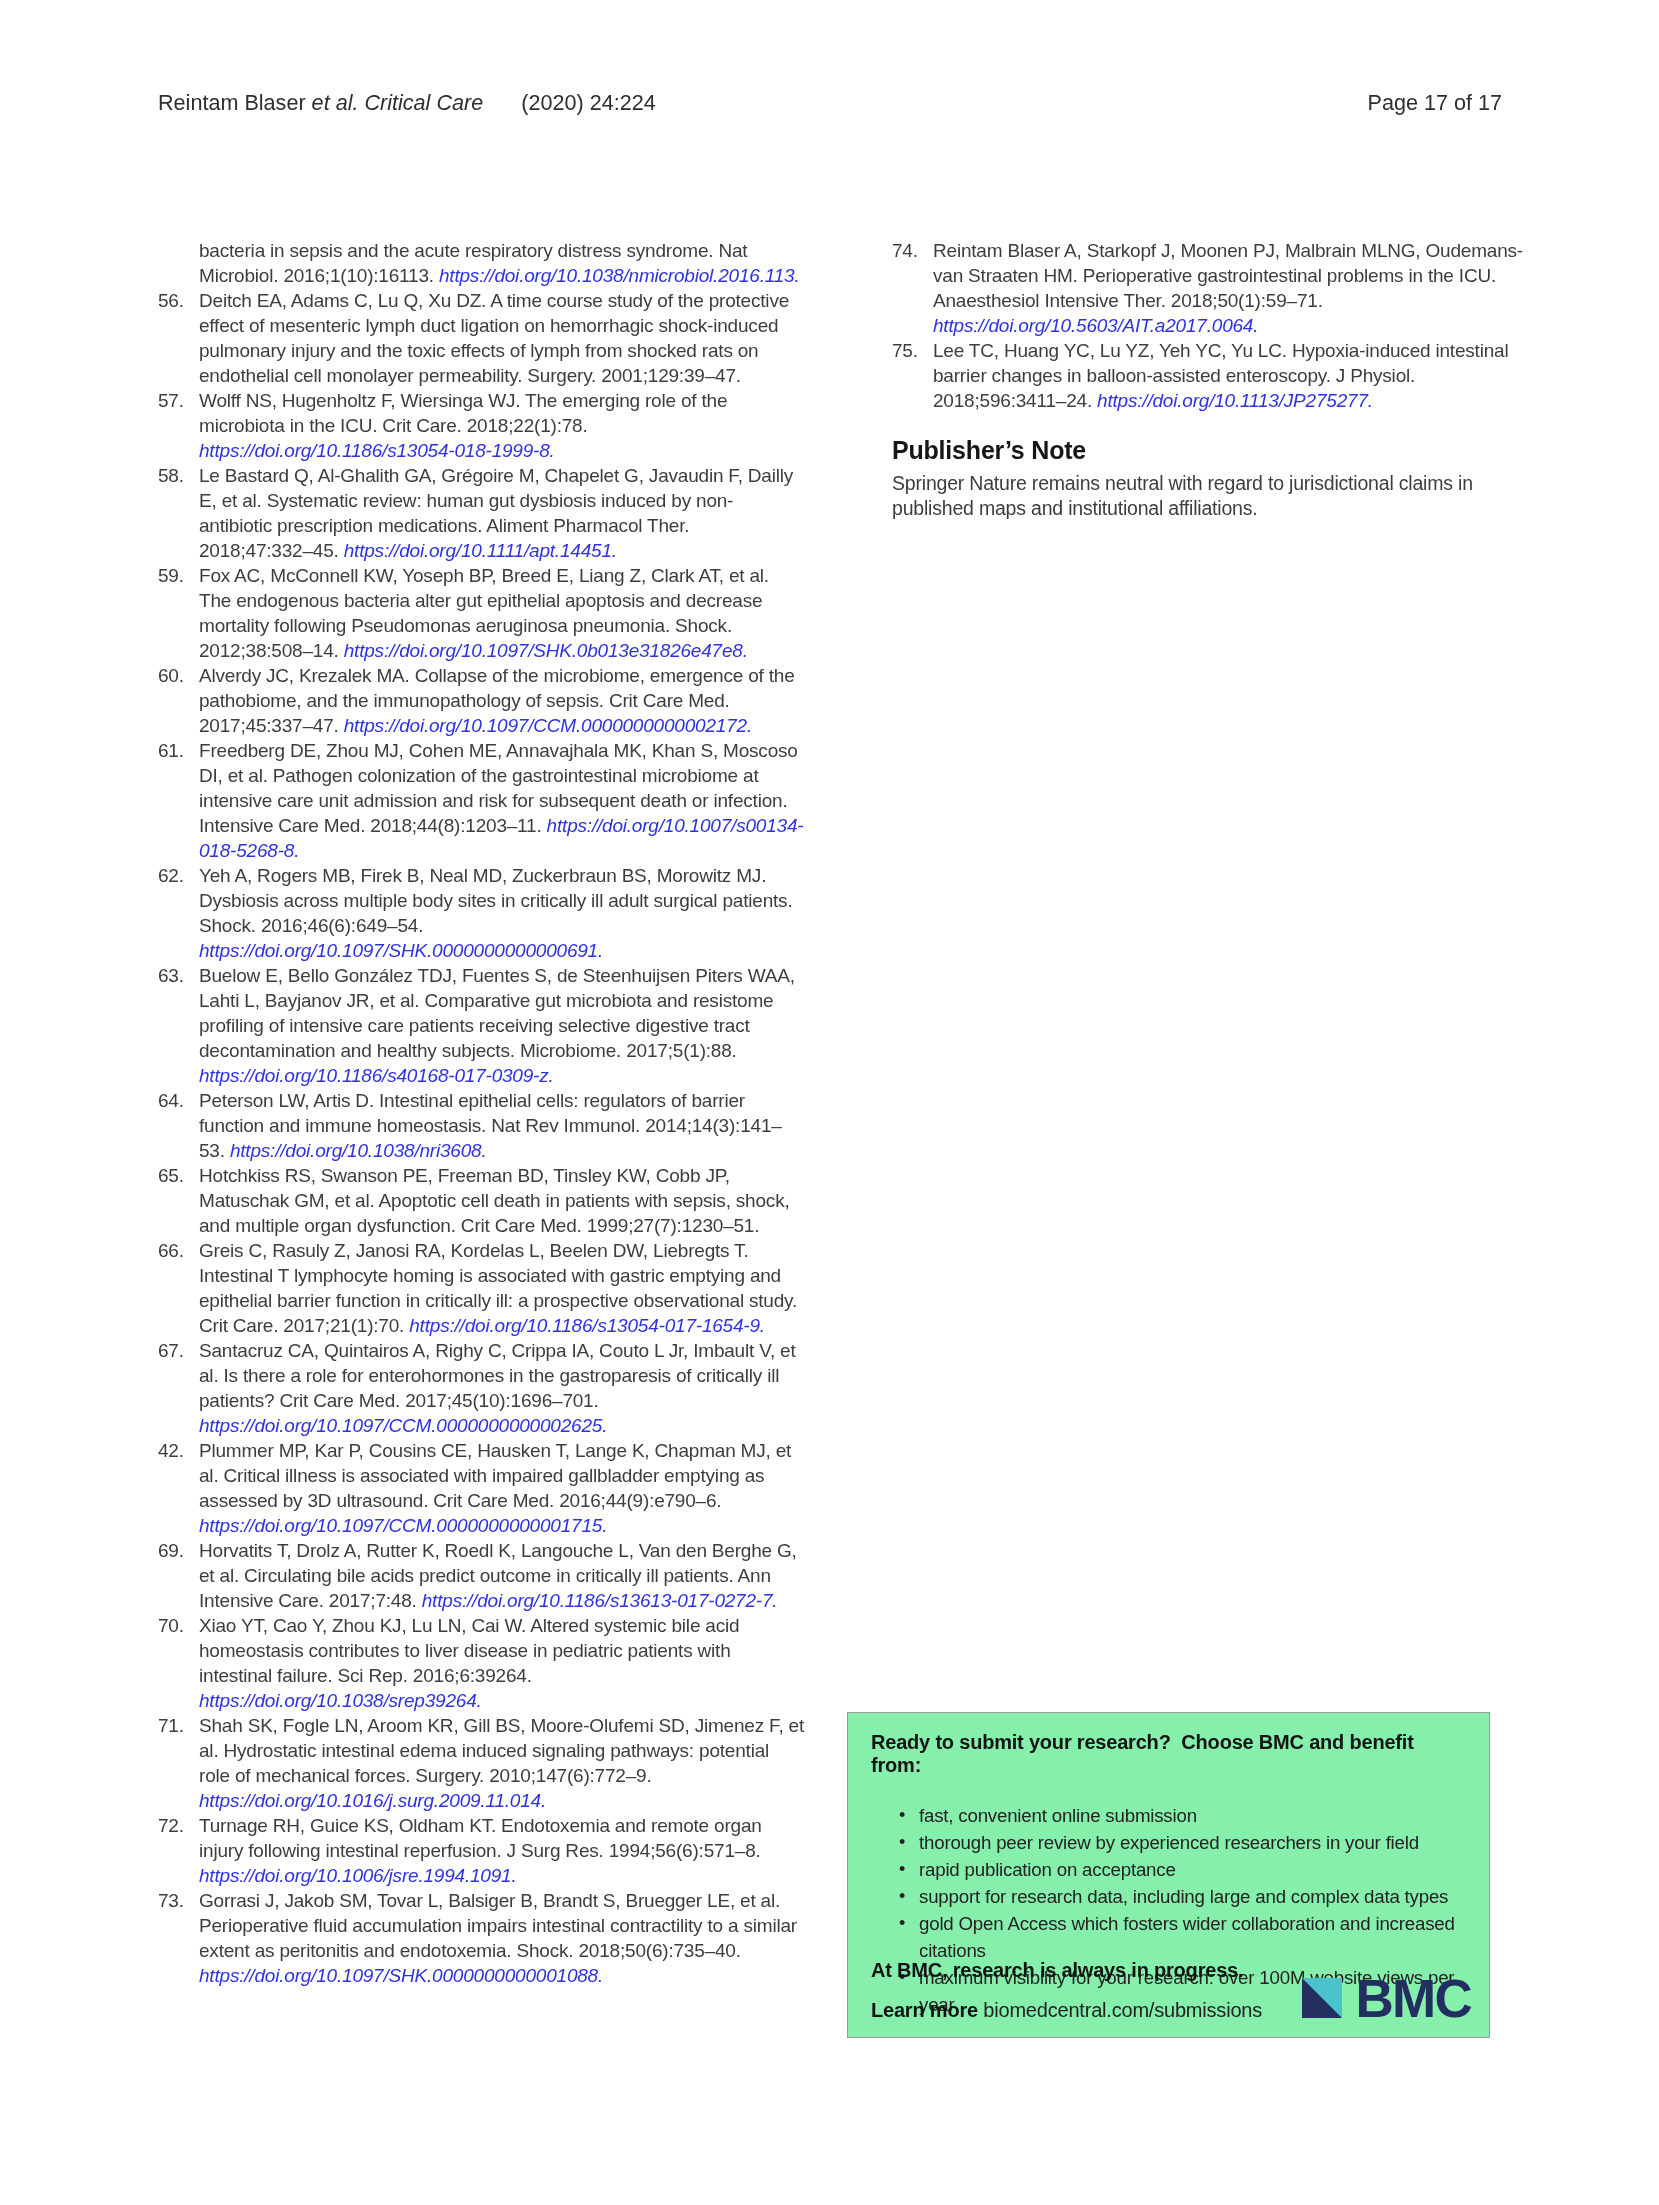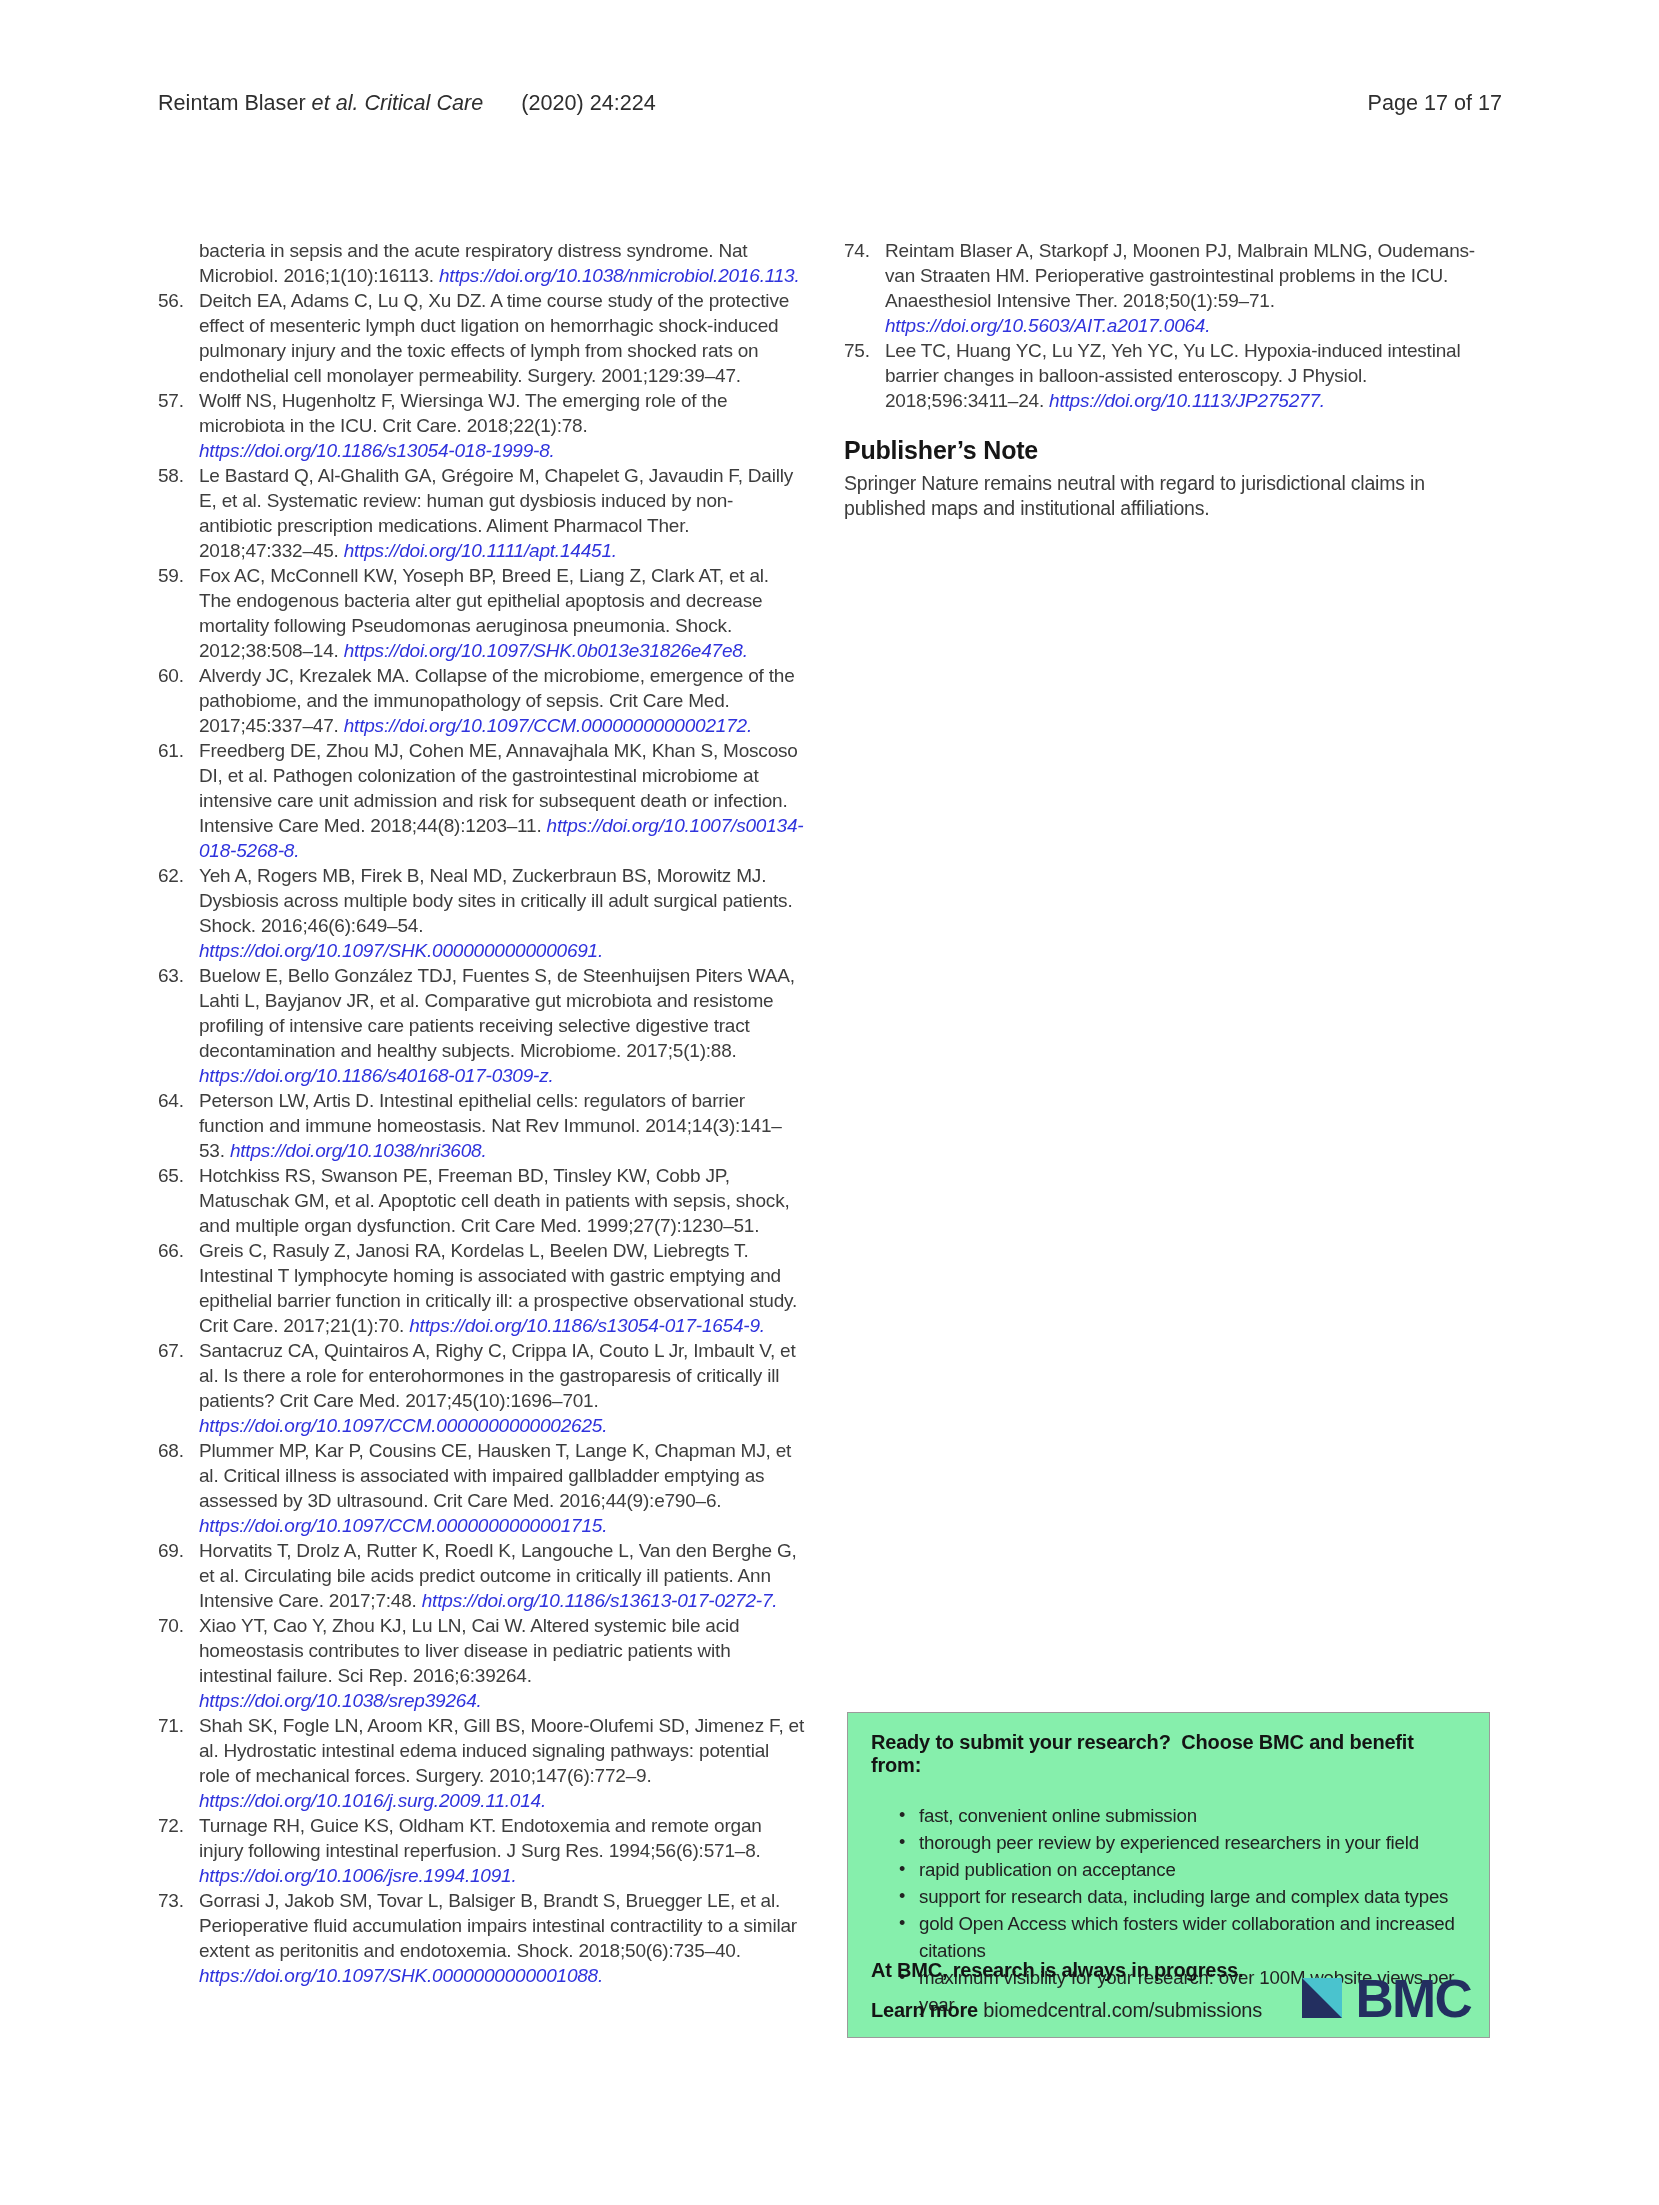--- a/index.html
+++ b/index.html
@@ -26,21 +26,21 @@
   .hdr .ital{font-style:italic;}
   .hdr .cite{margin-left:38px;}
   .hdr .pg{position:absolute;right:0;top:0;}
   
   .col{
     position:absolute;
     font-size:19px;line-height:25px;color:var(--ink);
     letter-spacing:-0.2px;
   }
   #left-col{top:238px;left:158px;width:647px;}
-  #right-col{top:238px;left:844px;width:660px;}
+  #right-col{top:238px;left:892px;width:660px;}
   ol.refs{list-style:none;}
   ol.refs li{position:relative;padding-left:41px;}
   ol.refs li .num{position:absolute;left:0;top:0;}
   a.doi{color:var(--link);text-decoration:none;cursor:pointer;font-style:italic;}
   
   .pubnote-title{
     margin-top:25px;
     font-size:25px;font-weight:700;color:#161616;
     letter-spacing:-0.2px;
   }
@@ -111,21 +111,21 @@
         <li><span class="num">58.</span><span>Le Bastard Q, Al-Ghalith GA, Grégoire M, Chapelet G, Javaudin F, Dailly E, et al. Systematic review: human gut dysbiosis induced by non-antibiotic prescription medications. Aliment Pharmacol Ther. 2018;47:332–45. </span><a class="doi">https://doi.org/10.1111/apt.14451.</a></li>
         <li><span class="num">59.</span><span>Fox AC, McConnell KW, Yoseph BP, Breed E, Liang Z, Clark AT, et al. The endogenous bacteria alter gut epithelial apoptosis and decrease mortality following Pseudomonas aeruginosa pneumonia. Shock. 2012;38:508–14. </span><a class="doi">https://doi.org/10.1097/SHK.0b013e31826e47e8.</a></li>
         <li><span class="num">60.</span><span>Alverdy JC, Krezalek MA. Collapse of the microbiome, emergence of the pathobiome, and the immunopathology of sepsis. Crit Care Med. 2017;45:337–47. </span><a class="doi">https://doi.org/10.1097/CCM.0000000000002172.</a></li>
         <li><span class="num">61.</span><span>Freedberg DE, Zhou MJ, Cohen ME, Annavajhala MK, Khan S, Moscoso DI, et al. Pathogen colonization of the gastrointestinal microbiome at intensive care unit admission and risk for subsequent death or infection. Intensive Care Med. 2018;44(8):1203–11. </span><a class="doi">https://doi.org/10.1007/s00134-018-5268-8.</a></li>
         <li><span class="num">62.</span><span>Yeh A, Rogers MB, Firek B, Neal MD, Zuckerbraun BS, Morowitz MJ. Dysbiosis across multiple body sites in critically ill adult surgical patients. Shock. 2016;46(6):649–54. </span><a class="doi">https://doi.org/10.1097/SHK.0000000000000691.</a></li>
         <li><span class="num">63.</span><span>Buelow E, Bello González TDJ, Fuentes S, de Steenhuijsen Piters WAA, Lahti L, Bayjanov JR, et al. Comparative gut microbiota and resistome profiling of intensive care patients receiving selective digestive tract decontamination and healthy subjects. Microbiome. 2017;5(1):88. </span><a class="doi">https://doi.org/10.1186/s40168-017-0309-z.</a></li>
         <li><span class="num">64.</span><span>Peterson LW, Artis D. Intestinal epithelial cells: regulators of barrier function and immune homeostasis. Nat Rev Immunol. 2014;14(3):141–53. </span><a class="doi">https://doi.org/10.1038/nri3608.</a></li>
         <li><span class="num">65.</span><span>Hotchkiss RS, Swanson PE, Freeman BD, Tinsley KW, Cobb JP, Matuschak GM, et al. Apoptotic cell death in patients with sepsis, shock, and multiple organ dysfunction. Crit Care Med. 1999;27(7):1230–51.</span></li>
         <li><span class="num">66.</span><span>Greis C, Rasuly Z, Janosi RA, Kordelas L, Beelen DW, Liebregts T. Intestinal T lymphocyte homing is associated with gastric emptying and epithelial barrier function in critically ill: a prospective observational study. Crit Care. 2017;21(1):70. </span><a class="doi">https://doi.org/10.1186/s13054-017-1654-9.</a></li>
         <li><span class="num">67.</span><span>Santacruz CA, Quintairos A, Righy C, Crippa IA, Couto L Jr, Imbault V, et al. Is there a role for enterohormones in the gastroparesis of critically ill patients? Crit Care Med. 2017;45(10):1696–701. </span><a class="doi">https://doi.org/10.1097/CCM.0000000000002625.</a></li>
-        <li><span class="num">68.</span><span>Plummer MP, Kar P, Cousins CE, Hausken T, Lange K, Chapman MJ, et al. Critical illness is associated with impaired gallbladder emptying as assessed by 3D ultrasound. Crit Care Med. 2016;44(9):e790–6. </span><a class="doi">https://doi.org/10.1097/CCM.0000000000001715.</a></li>
+        <li><span class="num">42.</span><span>Plummer MP, Kar P, Cousins CE, Hausken T, Lange K, Chapman MJ, et al. Critical illness is associated with impaired gallbladder emptying as assessed by 3D ultrasound. Crit Care Med. 2016;44(9):e790–6. </span><a class="doi">https://doi.org/10.1097/CCM.0000000000001715.</a></li>
         <li><span class="num">69.</span><span>Horvatits T, Drolz A, Rutter K, Roedl K, Langouche L, Van den Berghe G, et al. Circulating bile acids predict outcome in critically ill patients. Ann Intensive Care. 2017;7:48. </span><a class="doi">https://doi.org/10.1186/s13613-017-0272-7.</a></li>
         <li><span class="num">70.</span><span>Xiao YT, Cao Y, Zhou KJ, Lu LN, Cai W. Altered systemic bile acid homeostasis contributes to liver disease in pediatric patients with intestinal failure. Sci Rep. 2016;6:39264. </span><a class="doi">https://doi.org/10.1038/srep39264.</a></li>
         <li><span class="num">71.</span><span>Shah SK, Fogle LN, Aroom KR, Gill BS, Moore-Olufemi SD, Jimenez F, et al. Hydrostatic intestinal edema induced signaling pathways: potential role of mechanical forces. Surgery. 2010;147(6):772–9. </span><a class="doi">https://doi.org/10.1016/j.surg.2009.11.014.</a></li>
         <li><span class="num">72.</span><span>Turnage RH, Guice KS, Oldham KT. Endotoxemia and remote organ injury following intestinal reperfusion. J Surg Res. 1994;56(6):571–8. </span><a class="doi">https://doi.org/10.1006/jsre.1994.1091.</a></li>
         <li><span class="num">73.</span><span>Gorrasi J, Jakob SM, Tovar L, Balsiger B, Brandt S, Bruegger LE, et al. Perioperative fluid accumulation impairs intestinal contractility to a similar extent as peritonitis and endotoxemia. Shock. 2018;50(6):735–40. </span><a class="doi">https://doi.org/10.1097/SHK.0000000000001088.</a></li>
       </ol>
   </div>
 
   <div class="col" id="right-col">
     <ol class="refs" id="right-refs">

